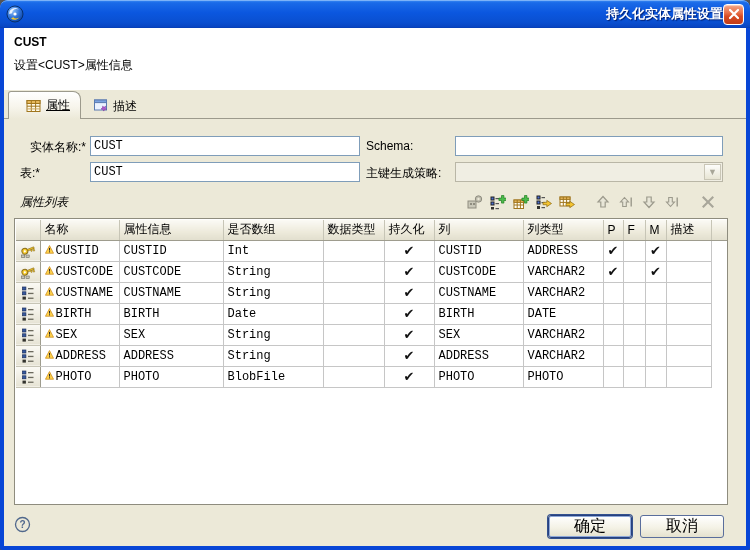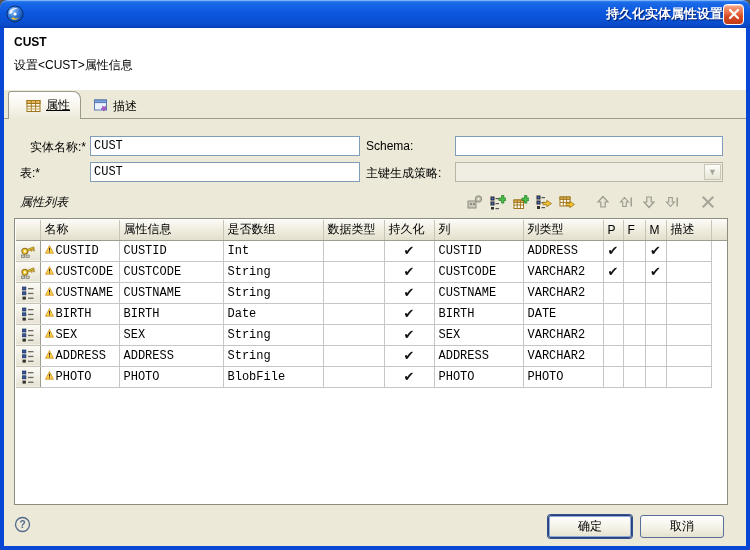--- a/index.html
+++ b/index.html
@@ -65,21 +65,21 @@
   table.grid td.center{text-align:center;padding:0;}
   table.grid td.filler, table.grid th.filler{border-right:none;}
   table.grid td.filler{border-bottom:none;background:#fff;}
   .check{font-weight:bold;font-size:13px;color:#111;font-family:"DejaVu Sans",sans-serif;}
   .namecell{display:flex;align-items:center;gap:2px;}
   .namecell svg{flex:0 0 auto;}
   
   .helpicon{position:absolute;left:10px;top:488px;width:17px;height:17px;cursor:pointer;}
   .btn{position:absolute;top:487px;width:84px;height:23px;border:1px solid #5A6E9C;border-radius:3px;
     background:linear-gradient(180deg,#FFFFFF 0%,#F4F2E6 55%,#E4E1CE 100%);
-    font-family:Liberation Sans, sans-serif;font-size:12px;cursor:pointer;
+    font-family:Liberation Sans, sans-serif;font-size:16px;cursor:pointer;
     display:flex;align-items:center;justify-content:center;}
   .btn.default{border:1px solid #27407E;box-shadow:0 0 0 1px #8EA8D8 inset, 0 0 0 1px #32508E;}
 </style>
 </head>
 <body>
 
 <div class="window">
 
   <div class="titlebar">
     <span class="appicon">

